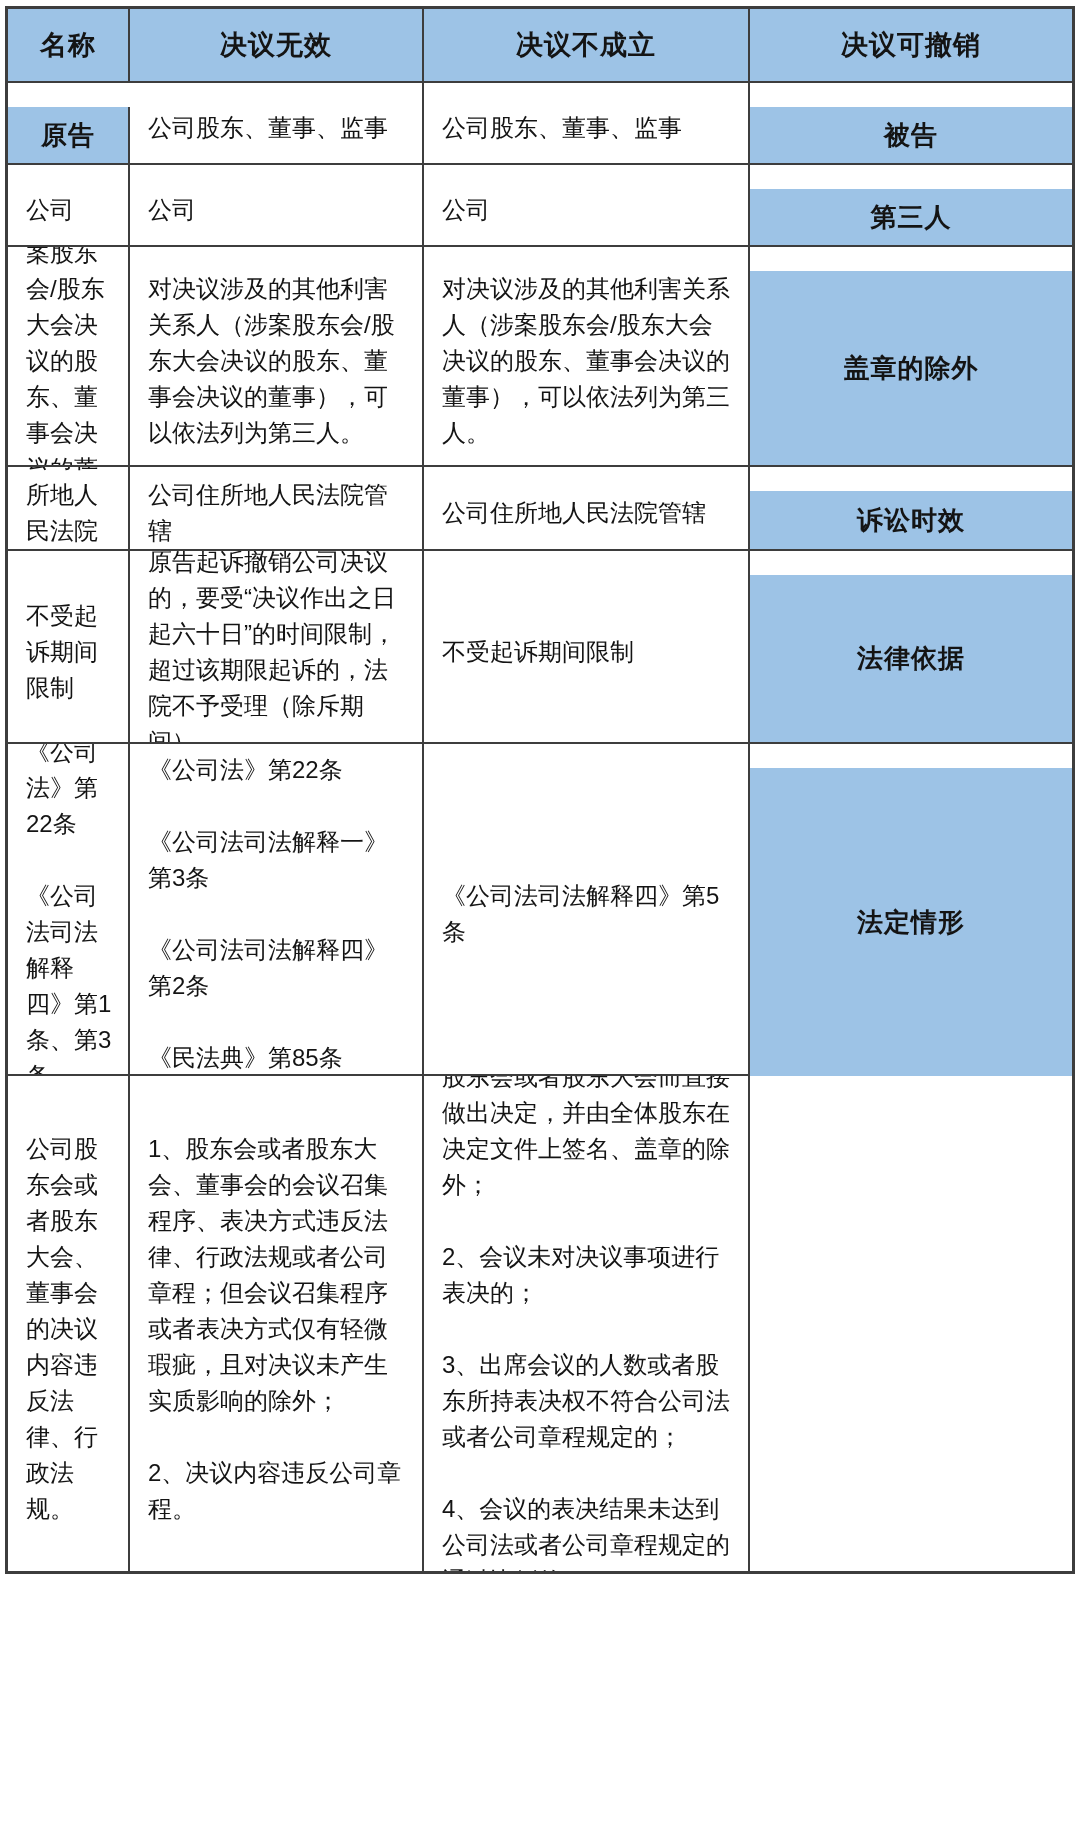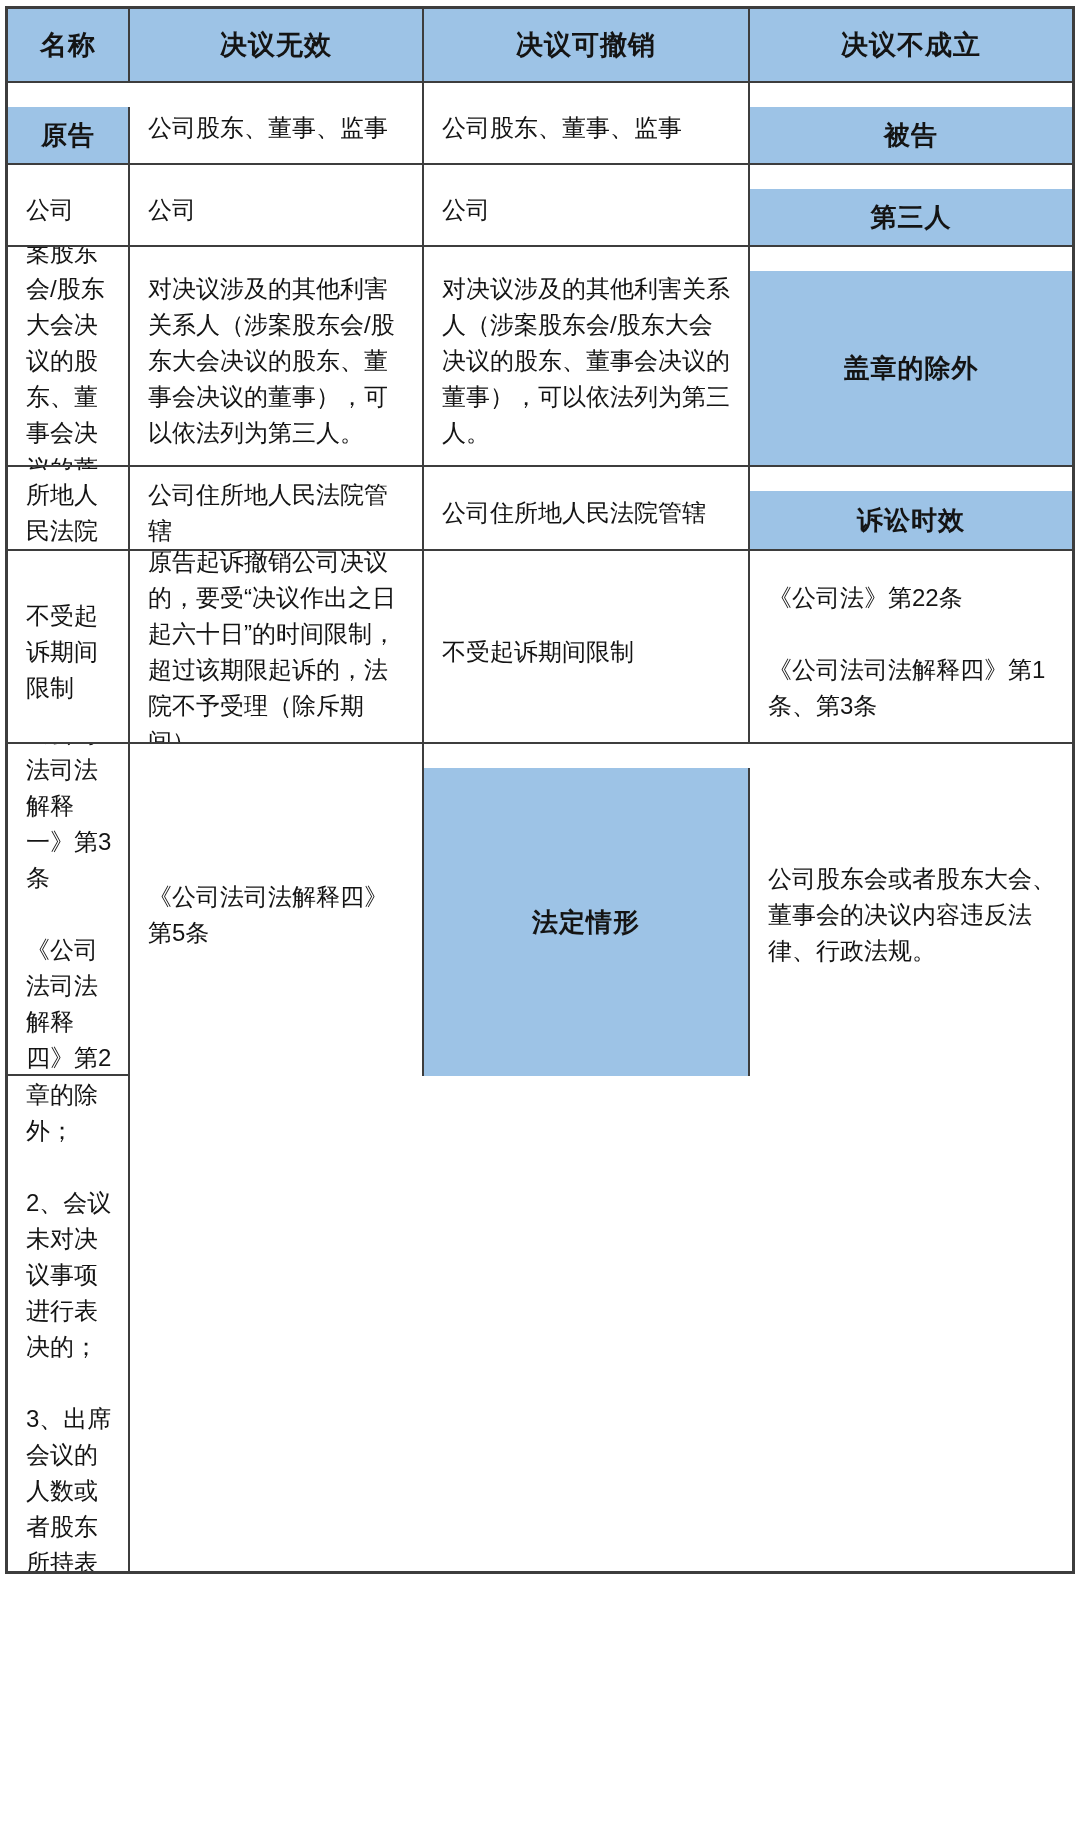--- a/index.html
+++ b/index.html
@@ -64,22 +64,22 @@
   }
 </style>
 </head>
 <body>
 
 <div class="page">
   <div class="comparison-table">
 
     <div class="cell hd">名称</div>
     <div class="cell hd">决议无效</div>
+    <div class="cell hd">决议不成立</div>
     <div class="cell hd">决议可撤销</div>
-    <div class="cell hd">决议不成立</div>
 
     <div class="cell lbl">原告</div>
     <div class="cell body">公司股东、董事、监事</div>
     <div class="cell body">公司股东、董事、监事</div>
 
     <div class="cell lbl">被告</div>
     <div class="cell body">公司</div>
     <div class="cell body">公司</div>
     <div class="cell body">公司</div>
 
@@ -91,34 +91,38 @@
     <div class="cell lbl">盖章的除外</div>
     <div class="cell body">公司住所地人民法院管辖</div>
     <div class="cell body">公司住所地人民法院管辖</div>
     <div class="cell body">公司住所地人民法院管辖</div>
 
     <div class="cell lbl">诉讼时效</div>
     <div class="cell body">不受起诉期间限制</div>
     <div class="cell body">原告起诉撤销公司决议的，要受“决议作出之日起六十日”的时间限制，超过该期限起诉的，法院不予受理（除斥期间）</div>
     <div class="cell body">不受起诉期间限制</div>
 
+    <div class="cell lbl">法律依据</div>
     <div class="cell body">《公司法》第22条
 
 《公司法司法解释四》第1条、第3条</div>
     <div class="cell body">《公司法》第22条
 
 《公司法司法解释一》第3条
 
 《公司法司法解释四》第2条
 
 《民法典》第85条</div>
     <div class="cell body">《公司法司法解释四》第5条</div>
 
     <div class="cell lbl">法定情形</div>
     <div class="cell body">公司股东会或者股东大会、董事会的决议内容违反法律、行政法规。</div>
+    <div class="cell body">1、股东会或者股东大会、董事会的会议召集程序、表决方式违反法律、行政法规或者公司章程；但会议召集程序或者表决方式仅有轻微瑕疵，且对决议未产生实质影响的除外；
+
+2、决议内容违反公司章程。</div>
     <div class="cell body">1、公司未召开会议的，但依据公司法第37条第二款或者公司章程规定可以不召开股东会或者股东大会而直接做出决定，并由全体股东在决定文件上签名、盖章的除外；
 
 2、会议未对决议事项进行表决的；
 
 3、出席会议的人数或者股东所持表决权不符合公司法或者公司章程规定的；
 
 4、会议的表决结果未达到公司法或者公司章程规定的通过比例的；
 
 5、导致决议不成立的其他情形。</div>
 

